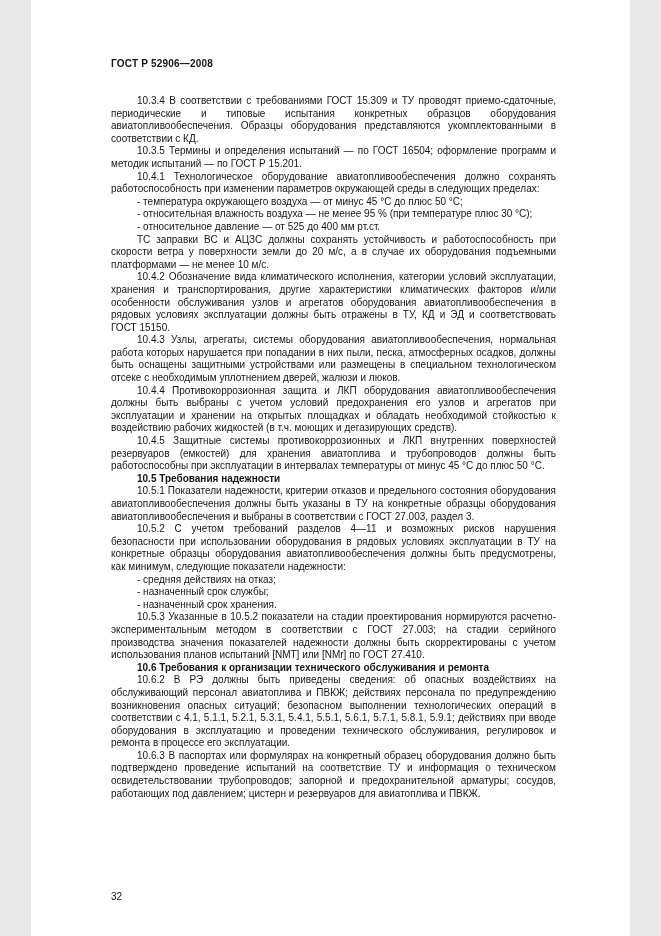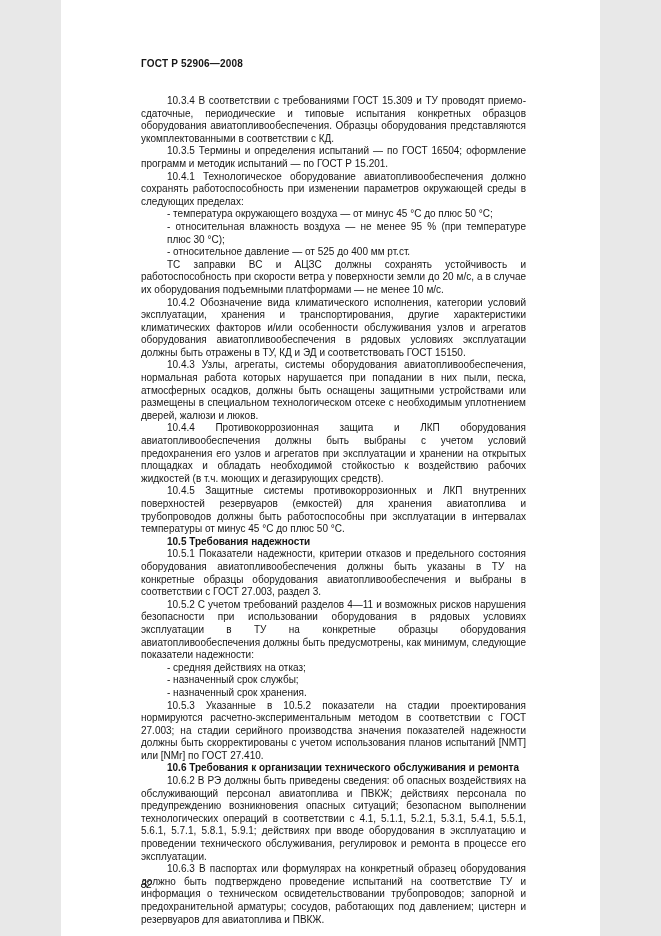--- a/index.html
+++ b/index.html
@@ -1,18 +1,18 @@
 <!DOCTYPE html>
 <html><head>
 <meta charset="utf-8">
 <style>
   html, body { margin: 0; padding: 0; background: #e8e8e8; }
   .page {
     position: relative;
-    width: 539px;
+    width: 599px;
     height: 936px;
     margin: 0 auto;
     background: #ffffff;
     box-sizing: border-box;
     padding: 58px 74px 0 80px;
     font-family: "Liberation Sans", sans-serif;
     color: #151515;
     overflow: hidden;
   }
   .doc-header {
@@ -26,23 +26,22 @@
     line-height: 12.6px;
     text-align: justify;
   }
   .doc-body p { margin: 0; }
   .para { text-indent: 26px; }
   .heading { text-indent: 26px; font-weight: bold; }
   .list { padding-left: 26px; text-indent: 0; }
   .page-number {
     position: absolute;
     left: 80px;
-    bottom: 46px;
+    bottom: 34px;
     font-size: 10px;
-    font-style: italic;
   }
 </style>
 </head>
 <body>
 
 <div class="page">
   <div class="doc-header">ГОСТ Р 52906—2008</div>
 
   <div class="doc-body">
     <p class="para">10.3.4 В соответствии с требованиями ГОСТ 15.309 и ТУ проводят приемо-сдаточные, периодические и типовые испытания конкретных образцов оборудования авиатопливообеспечения. Образцы оборудования представляются укомплектованными в соответствии с КД.</p>

